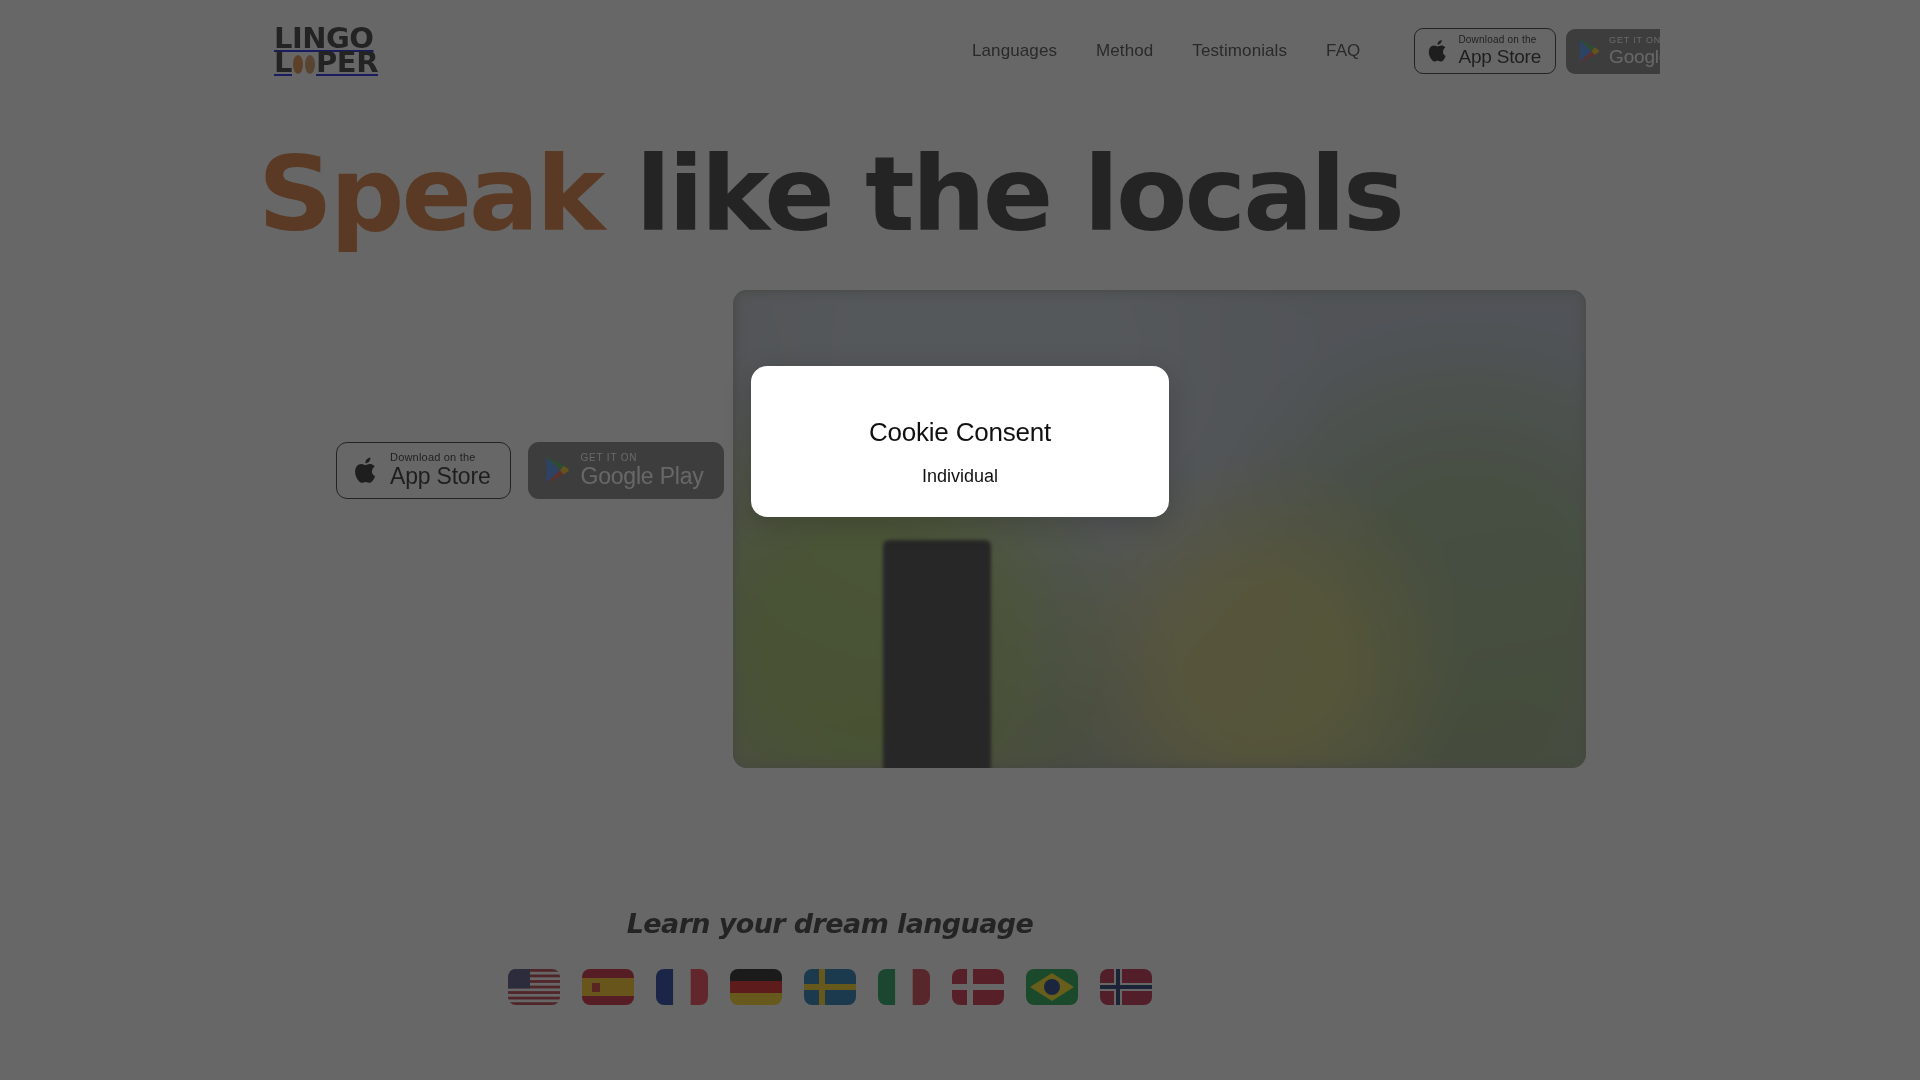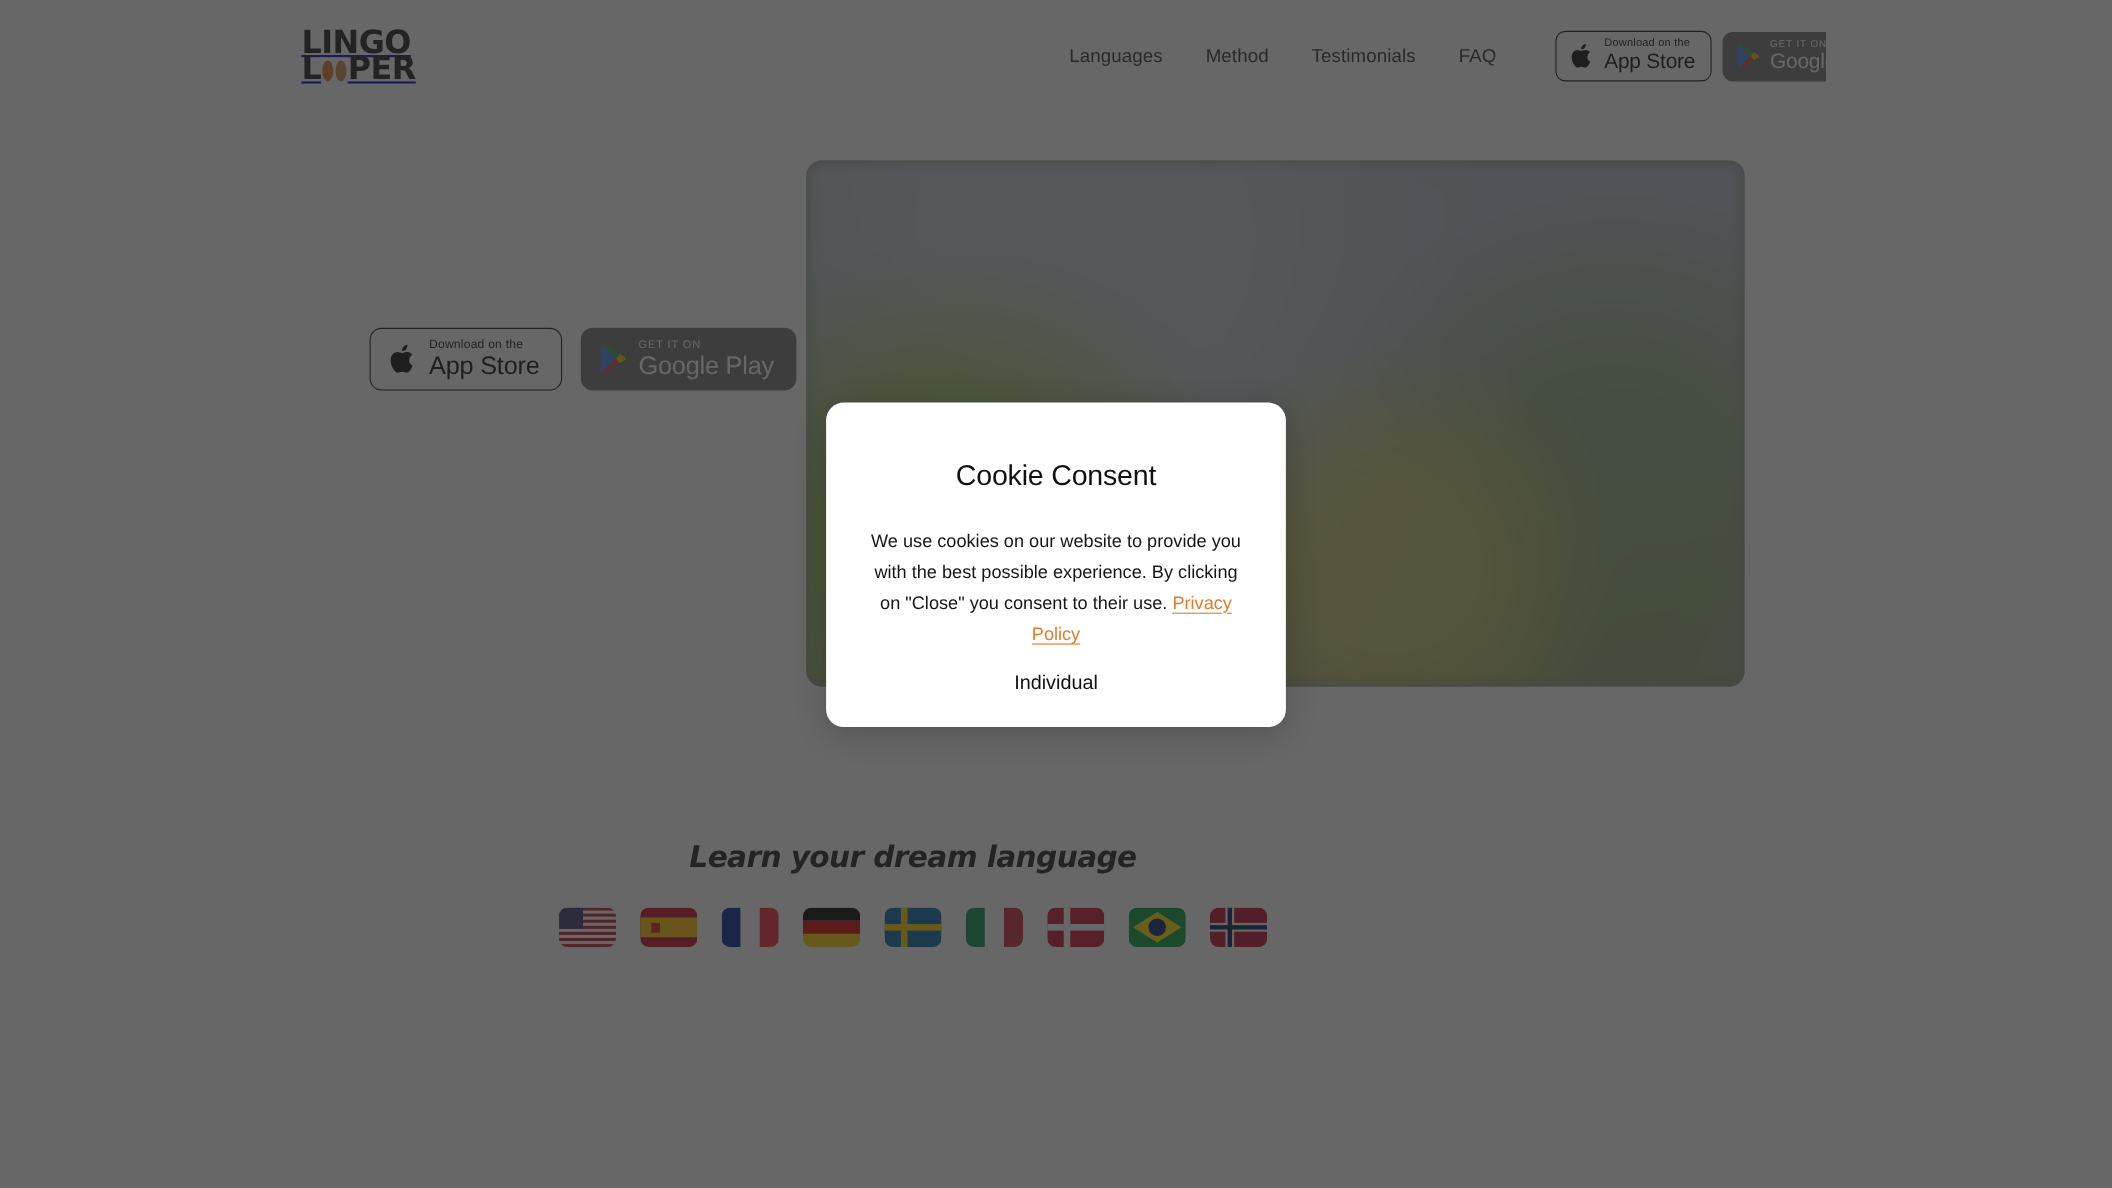--- a/index.html
+++ b/index.html
@@ -332,20 +332,23 @@
           <path fill="#34a853" d="M4.2 1.3c-.6-.4-1.2-.4-1.6-.1L14.8 13 18 9 4.2 1.3z"></path>
         </svg>
         <span class="badge-text">
           <span class="badge-small caps">GET IT ON</span>
           <span class="badge-big">Google Play</span>
         </span>
       </a>
     </div>
   </header>
 
+  <h1 class="hero-title">
+    <span class="accent">Speak</span><span> like the locals</span>
+  </h1>
 
   <div class="hero-body">
 
     <div class="hero-copy">
 
       <div class="hero-ctas">
         <a class="badge badge-apple badge-lg" href="#">
           <svg class="apple-glyph" viewBox="0 0 24 28">
             <path fill="#0d0d0d" d="M17.6 14.8c0-3 2.4-4.4 2.5-4.5-1.4-2-3.5-2.3-4.2-2.3-1.8-.2-3.5 1-4.4 1-.9 0-2.3-1-3.8-1-2 0-3.8 1.1-4.8 2.9-2 3.5-.5 8.7 1.5 11.6 1 1.4 2.1 3 3.6 2.9 1.4-.1 2-.9 3.7-.9 1.7 0 2.2.9 3.7.9 1.5 0 2.5-1.4 3.4-2.8 1.1-1.6 1.5-3.2 1.6-3.3-.1 0-3-1.2-3-4.5z"></path>
             <path fill="#0d0d0d" d="M14.9 5.6c.8-1 1.3-2.3 1.2-3.6-1.2 0-2.6.8-3.4 1.7-.7.8-1.4 2.2-1.2 3.5 1.3.1 2.6-.7 3.4-1.6z"></path>
@@ -469,18 +472,15 @@
 
     </div>
   </section>
 </div>
 
 <div class="overlay"></div>
 
 <div class="cookie-modal" role="dialog">
   <h2 class="cookie-title">Cookie Consent</h2>
 
-  <p class="cookie-text">
-    <span>We use cookies on our website to provide you with the best possible experience. By clicking on "Close" you consent to their use. </span><a class="privacy-link" href="#">Privacy Policy</a>
-  </p>
 
   <button class="cookie-individual-btn">Individual</button>
 </div>
 
 </body></html>

